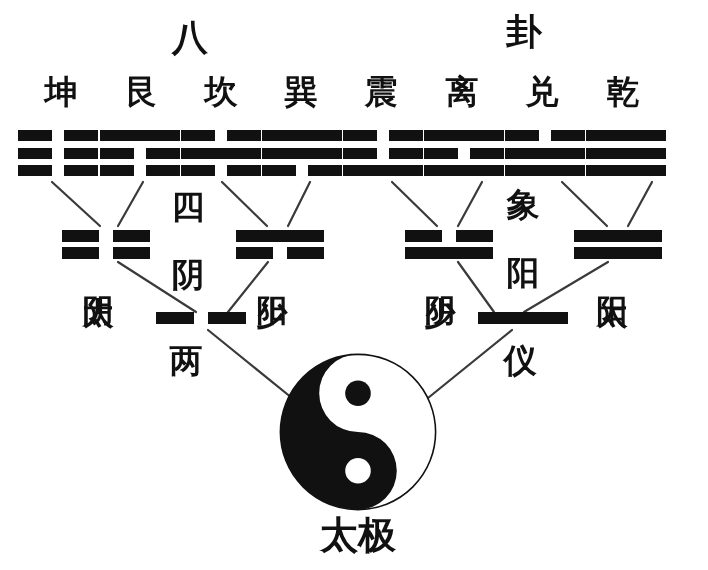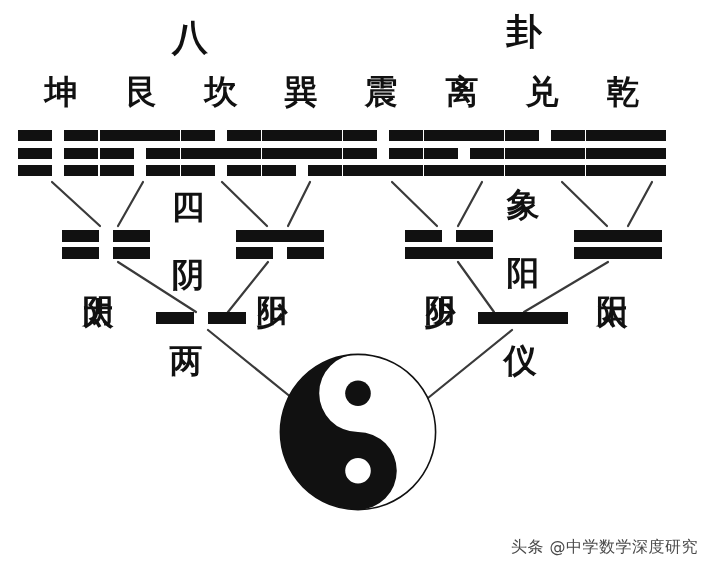--- a/index.html
+++ b/index.html
@@ -343,16 +343,16 @@
     <path d="M100,3
              A97,97 0 0,0 100,197
              A48.5,48.5 0 0,0 100,100
              A48.5,48.5 0 0,1 100,3 Z" fill="#111111"></path>
 
     <circle cx="100" cy="51.5" r="16" fill="#111111"></circle>
 
     <circle cx="100" cy="148.5" r="16" fill="#ffffff"></circle>
   </svg>
 
-
-  <div id="watermark">头条 @中学数学深度研究</div>
+  <div class="cn taiji-label" style="left:300px; top:516px; width:116px;">太极</div>
+
 
 </div>
 
 </body></html>

